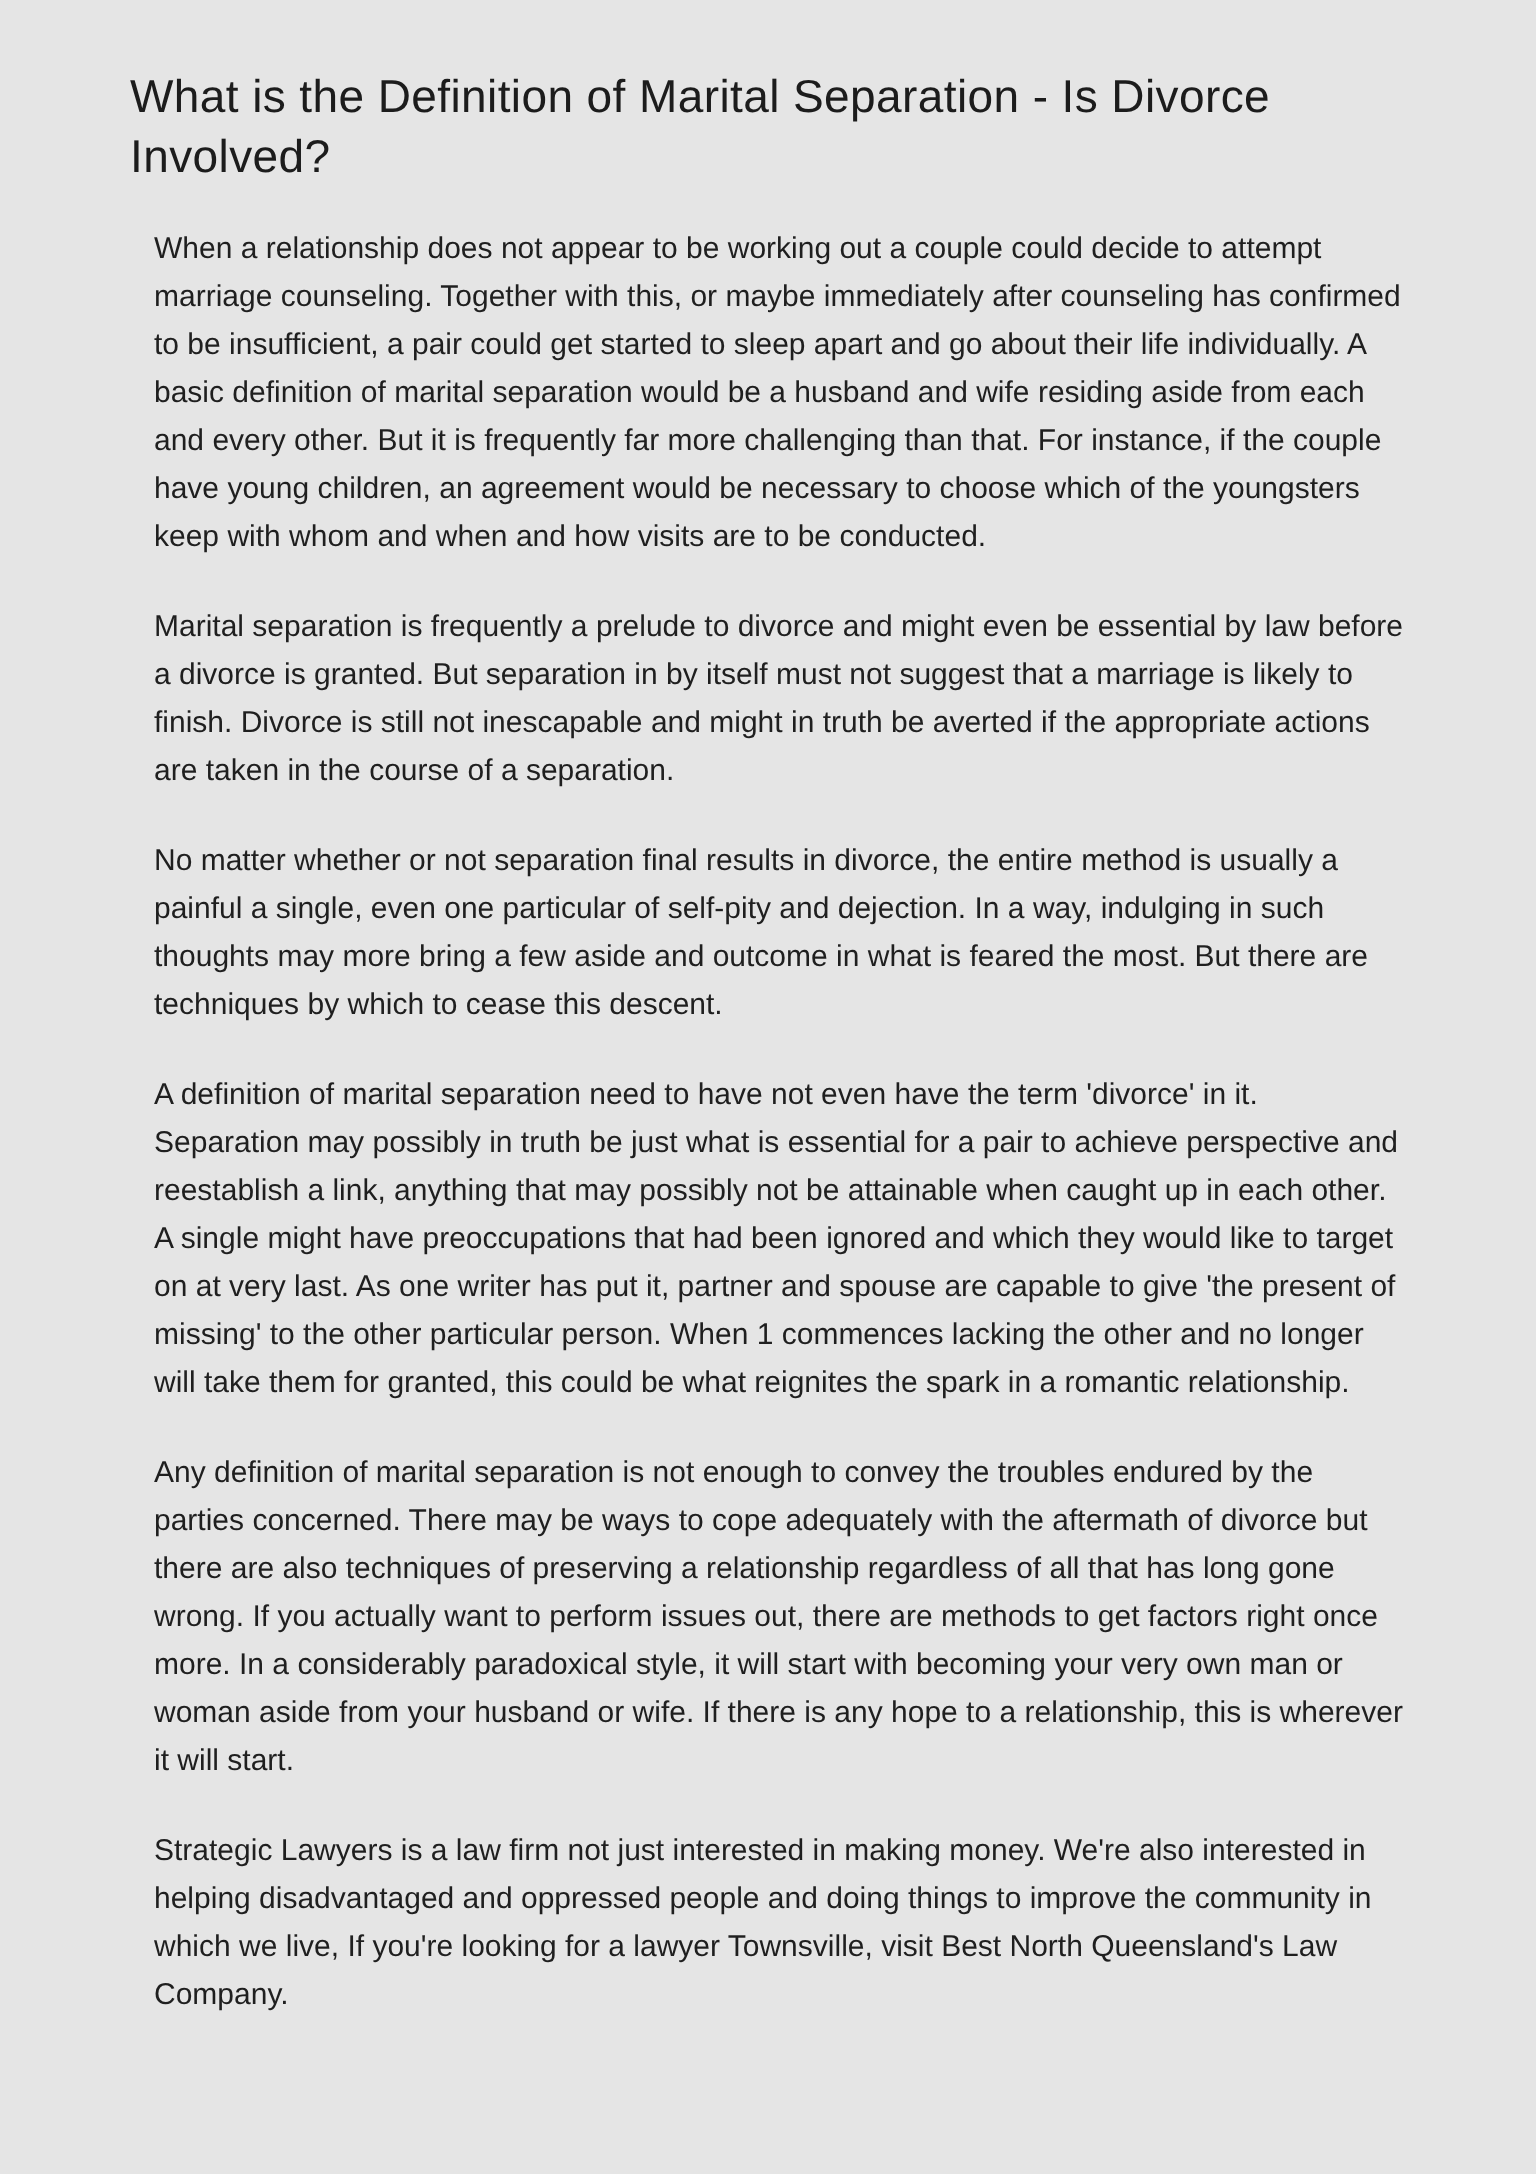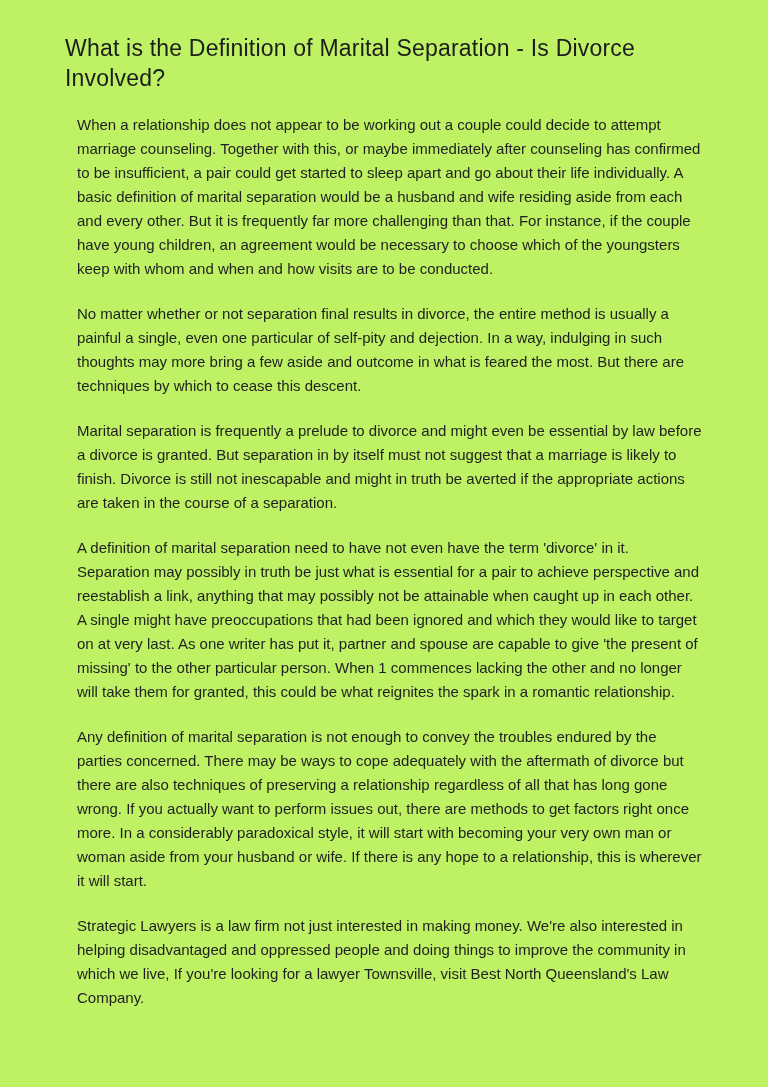--- a/index.html
+++ b/index.html
@@ -4,21 +4,21 @@
 <style>
   html, body {
     margin: 0;
     padding: 0;
     background: #ffffff;
   }
   .page {
     position: relative;
     width: 768px;
     height: 1087px;
-    background: #bef264;
+    background: #e5e5e5;
     overflow: hidden;
     box-sizing: border-box;
     padding: 33px 66px 0 65px;
     font-family: "Liberation Sans", "DejaVu Sans", sans-serif;
     color: #1f1f1f;
   }
   .doc-title {
     font-size: 23px;
     font-weight: 400;
     line-height: 30px;
@@ -35,22 +35,22 @@
   }
 </style>
 </head>
 <body>
 
 <div class="page">
   <h1 class="doc-title">What is the Definition of Marital Separation - Is Divorce Involved?</h1>
 
   <p class="doc-paragraph">When a relationship does not appear to be working out a couple could decide to attempt marriage counseling. Together with this, or maybe immediately after counseling has confirmed to be insufficient, a pair could get started to sleep apart and go about their life individually. A basic definition of marital separation would be a husband and wife residing aside from each and every other. But it is frequently far more challenging than that. For instance, if the couple have young children, an agreement would be necessary to choose which of the youngsters keep with whom and when and how visits are to be conducted.</p>
 
+  <p class="doc-paragraph">Marital separation is frequently a prelude to divorce and might even be essential by law before a divorce is granted. But separation in by itself must not suggest that a marriage is likely to finish. Divorce is still not inescapable and might in truth be averted if the appropriate actions are taken in the course of a separation.</p>
+
   <p class="doc-paragraph">No matter whether or not separation final results in divorce, the entire method is usually a painful a single, even one particular of self-pity and dejection. In a way, indulging in such thoughts may more bring a few aside and outcome in what is feared the most. But there are techniques by which to cease this descent.</p>
-
-  <p class="doc-paragraph">Marital separation is frequently a prelude to divorce and might even be essential by law before a divorce is granted. But separation in by itself must not suggest that a marriage is likely to finish. Divorce is still not inescapable and might in truth be averted if the appropriate actions are taken in the course of a separation.</p>
 
   <p class="doc-paragraph">A definition of marital separation need to have not even have the term 'divorce' in it. Separation may possibly in truth be just what is essential for a pair to achieve perspective and reestablish a link, anything that may possibly not be attainable when caught up in each other. A single might have preoccupations that had been ignored and which they would like to target on at very last. As one writer has put it, partner and spouse are capable to give 'the present of missing' to the other particular person. When 1 commences lacking the other and no longer will take them for granted, this could be what reignites the spark in a romantic relationship.</p>
 
   <p class="doc-paragraph">Any definition of marital separation is not enough to convey the troubles endured by the parties concerned. There may be ways to cope adequately with the aftermath of divorce but there are also techniques of preserving a relationship regardless of all that has long gone wrong. If you actually want to perform issues out, there are methods to get factors right once more. In a considerably paradoxical style, it will start with becoming your very own man or woman aside from your husband or wife. If there is any hope to a relationship, this is wherever it will start.</p>
 
   <p class="doc-paragraph">Strategic Lawyers is a law firm not just interested in making money. We're also interested in helping disadvantaged and oppressed people and doing things to improve the community in which we live, If you're looking for a lawyer Townsville, visit Best North Queensland's Law Company.</p>
 </div>
 
 </body></html>

